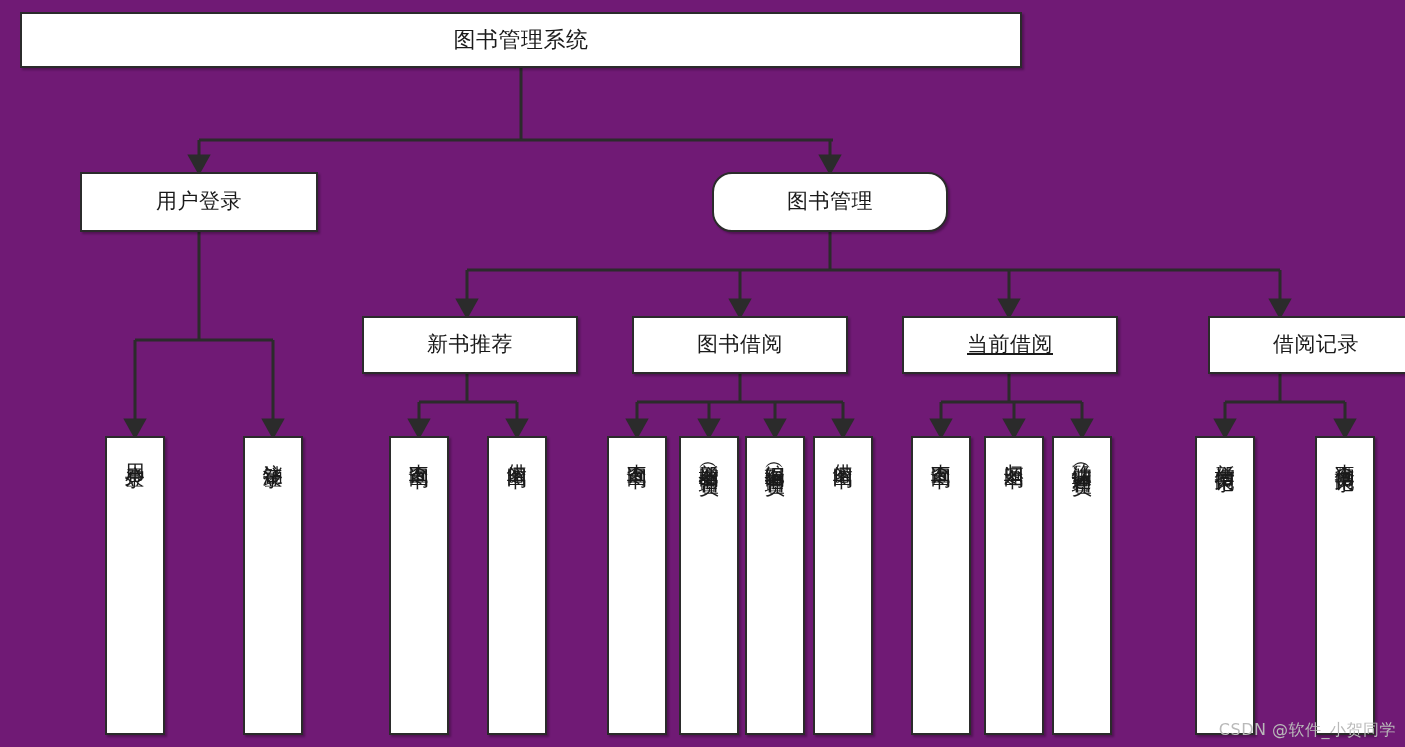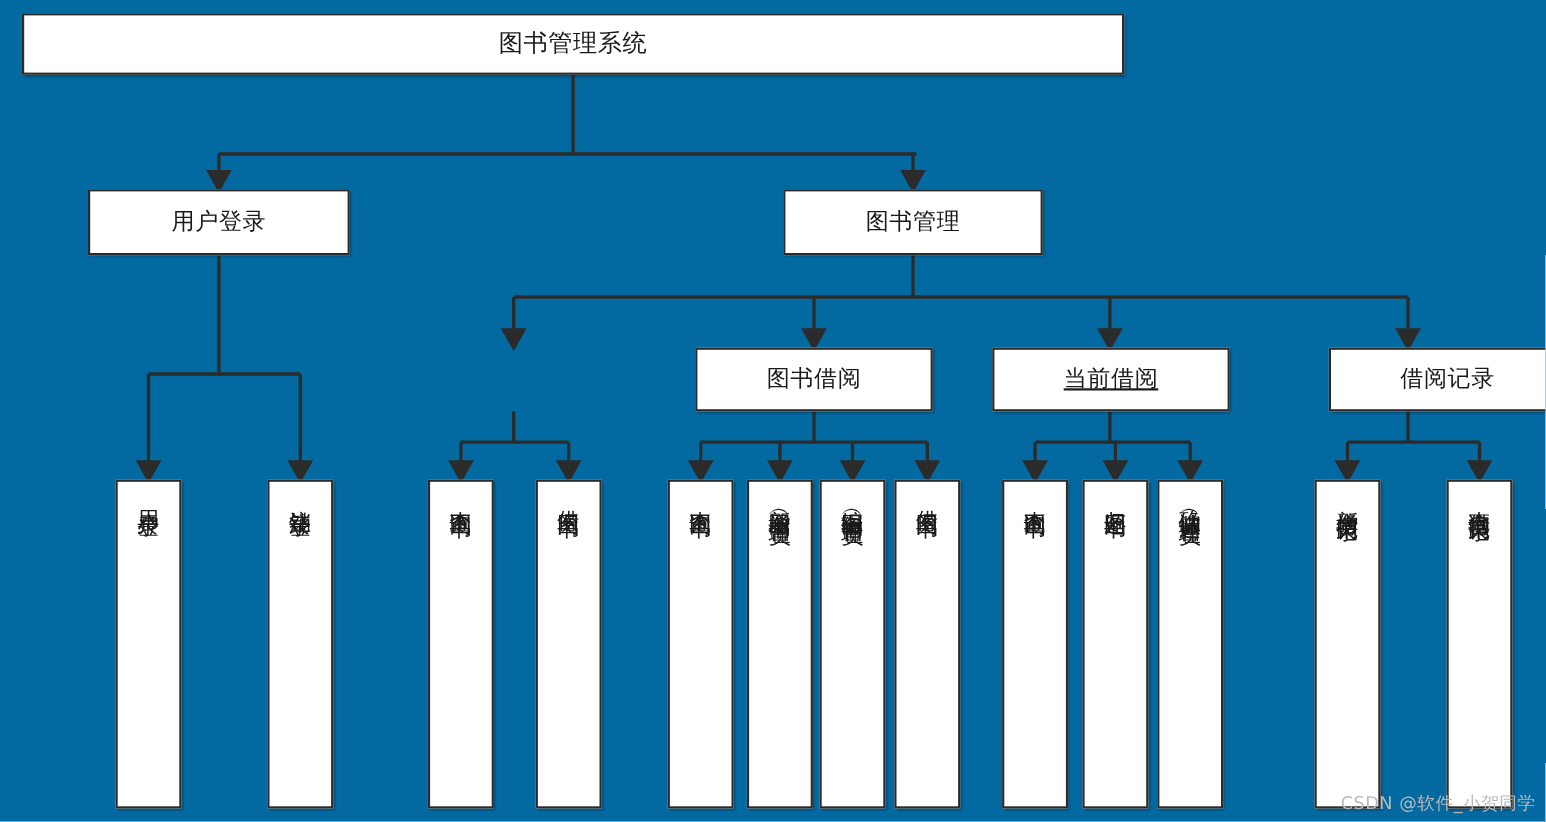--- a/index.html
+++ b/index.html
@@ -8,21 +8,21 @@
     padding: 0;
     background: #ffffff;
   }
   body {
     font-family: "DejaVu Sans", "Liberation Sans", sans-serif;
   }
   #diagram-root {
     position: relative;
     width: 1405px;
     height: 747px;
-    background: #0369a1;
+    background: #701a75;
     overflow: hidden;
   }
   #edge-layer {
     position: absolute;
     left: 0;
     top: 0;
     width: 1405px;
     height: 747px;
     pointer-events: none;
   }
@@ -123,22 +123,23 @@
       <path d="M1280,374 L1280,402"></path>
       <path d="M1225,402 L1345,402"></path>
       <path d="M1225,402 L1225,428" marker-end="url(#arrowhead)"></path>
       <path d="M1345,402 L1345,428" marker-end="url(#arrowhead)"></path>
     </g>
   </svg>
 
   <div class="node node-h node-root" style="left: 20px; top: 12px; width: 1002px; height: 56px;">图书管理系统</div>
 
   <div class="node node-h" style="left: 80px; top: 172px; width: 238px; height: 60px;">用户登录</div>
-  <div class="node node-h" style="left: 712px; top: 172px; width: 236px; height: 60px;">图书管理</div>
+  <div class="node node-h" style="left: 712px; top: 172px; width: 236px; height: 60px; border-radius: 20px;">图书管理</div>
 
+  <div class="node node-h" style="left: 362px; top: 316px; width: 216px; height: 58px;">新书推荐</div>
   <div class="node node-h" style="left: 632px; top: 316px; width: 216px; height: 58px; text-align: center;">图书借阅</div>
   <div class="node node-h" style="left: 902px; top: 316px; width: 216px; height: 58px; text-decoration: underline;">当前借阅</div>
   <div class="node node-h" style="left: 1208px; top: 316px; width: 216px; height: 58px;">借阅记录</div>
 
   <div class="node node-leaf" style="left: 105px; top: 436px; width: 60px; height: 299px;">
     <span class="leaf-label">用户登录</span>
   </div>
   <div class="node node-leaf" style="left: 243px; top: 436px; width: 60px; height: 299px;">
     <span class="leaf-label">注销登录</span>
   </div>

